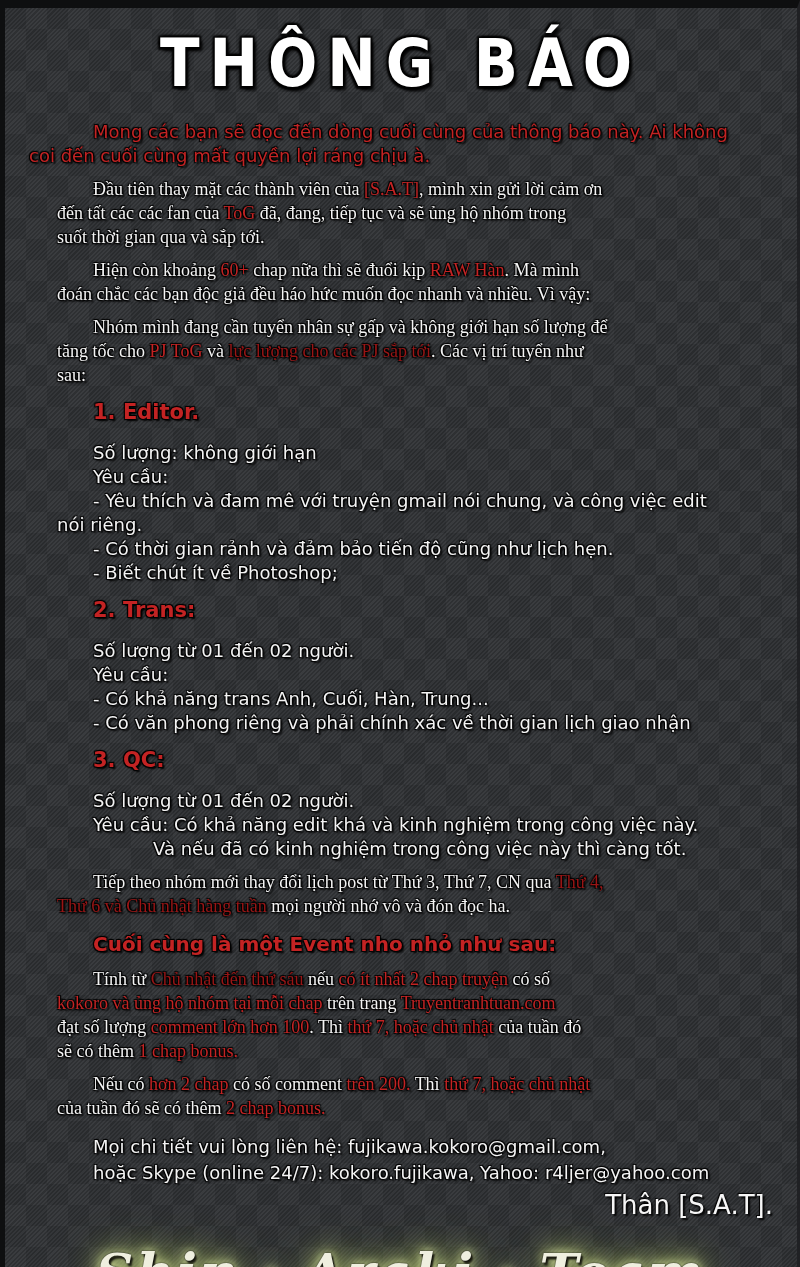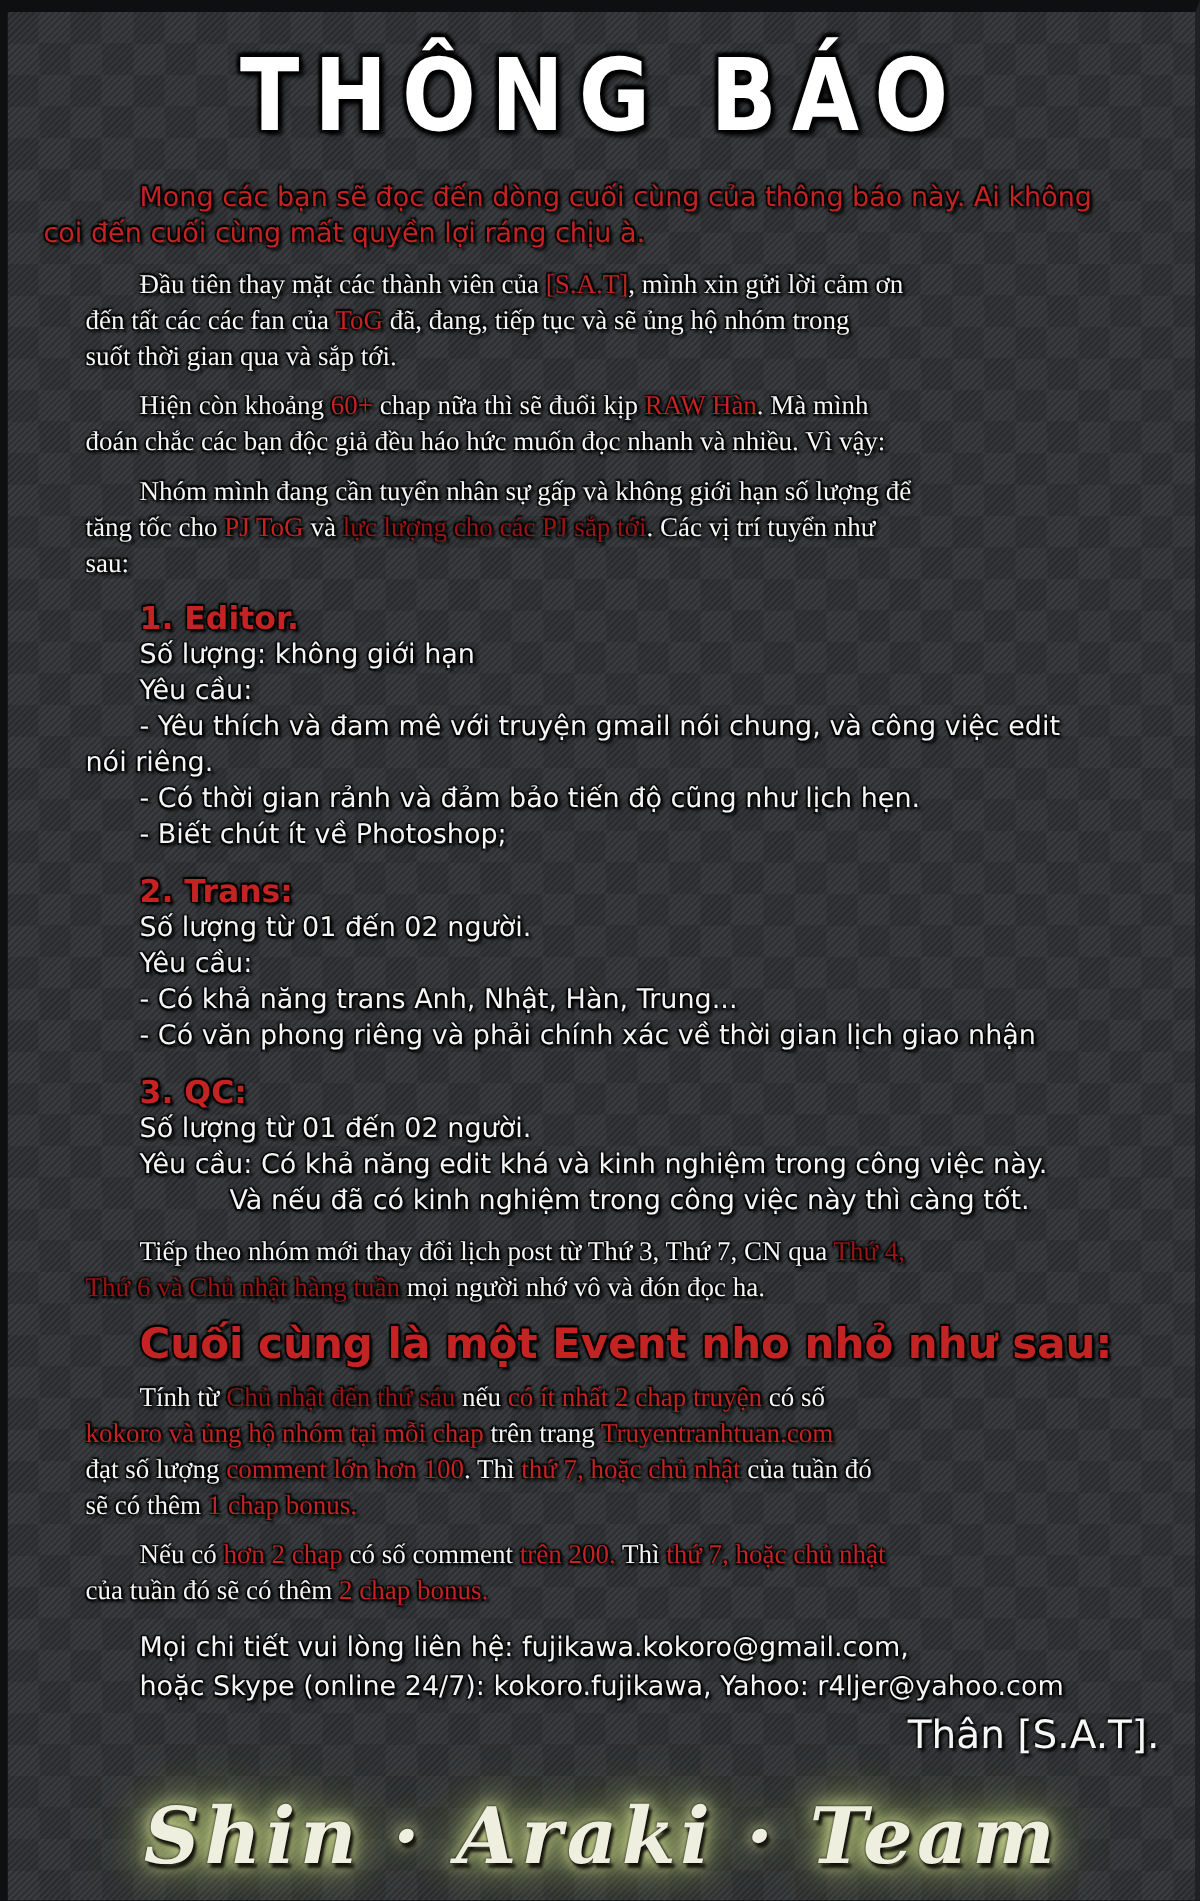--- a/index.html
+++ b/index.html
@@ -44,23 +44,23 @@
   .c-red{color:#c32323;}
   .c-dred{color:#991515;}
   .ind0{padding-left:0;}
   .ind1{padding-left:36px;}
   .ind2{padding-left:96px;}
   .ind3{padding-left:64px;}
   .intro{margin:0 0 0 -28px;}
   .para{margin-top:9px;font-family:Liberation Serif, serif;}
   .heading{margin-top:12px;}
   .heading .line{font-size:21px;font-weight:bold;line-height:26px;}
-  .listline{margin-top:0;}
+  .listline{margin-top:16px;}
   .event-heading{margin-top:12px;}
-  .event-heading .line{font-size:28px;font-weight:bold;line-height:28px;}
+  .event-heading .line{font-size:20px;font-weight:bold;line-height:28px;}
   .contact{margin-top:14px;}
   .contact .line{line-height:26px;}
   .signature{
     margin-top:4px;
     padding-right:24px;
     text-align:right;
     font-size:26px;
     font-weight:500;
     color:#f6f6f6;
     text-shadow:2px 2px 2px #000,-1px -1px 1px #000;
@@ -116,21 +116,21 @@
         <div class="line ind0"><span class="seg c-w">nói riêng.</span></div>
         <div class="line ind1"><span class="seg c-w">- Có thời gian rảnh và đảm bảo tiến độ cũng như lịch hẹn.</span></div>
         <div class="line ind1"><span class="seg c-w">- Biết chút ít về Photoshop;</span></div>
       </div>
       <div class="block heading">
         <div class="line ind1"><span class="seg c-red">2. Trans:</span></div>
       </div>
       <div class="block listline">
         <div class="line ind1"><span class="seg c-w">Số lượng từ 01 đến 02 người.</span></div>
         <div class="line ind1"><span class="seg c-w">Yêu cầu:</span></div>
-        <div class="line ind1"><span class="seg c-w">- Có khả năng trans Anh, Nhật, Hàn, Trung...</span></div>
+        <div class="line ind1"><span class="seg c-w">- Có khả năng trans Anh, Cuối, Hàn, Trung...</span></div>
         <div class="line ind1"><span class="seg c-w">- Có văn phong riêng và phải chính xác về thời gian lịch giao nhận</span></div>
       </div>
       <div class="block heading">
         <div class="line ind1"><span class="seg c-red">3. QC:</span></div>
       </div>
       <div class="block listline">
         <div class="line ind1"><span class="seg c-w">Số lượng từ 01 đến 02 người.</span></div>
         <div class="line ind1"><span class="seg c-w">Yêu cầu: Có khả năng edit khá và kinh nghiệm trong công việc này.</span></div>
         <div class="line ind2"><span class="seg c-w">Và nếu đã có kinh nghiệm trong công việc này thì càng tốt.</span></div>
       </div>

